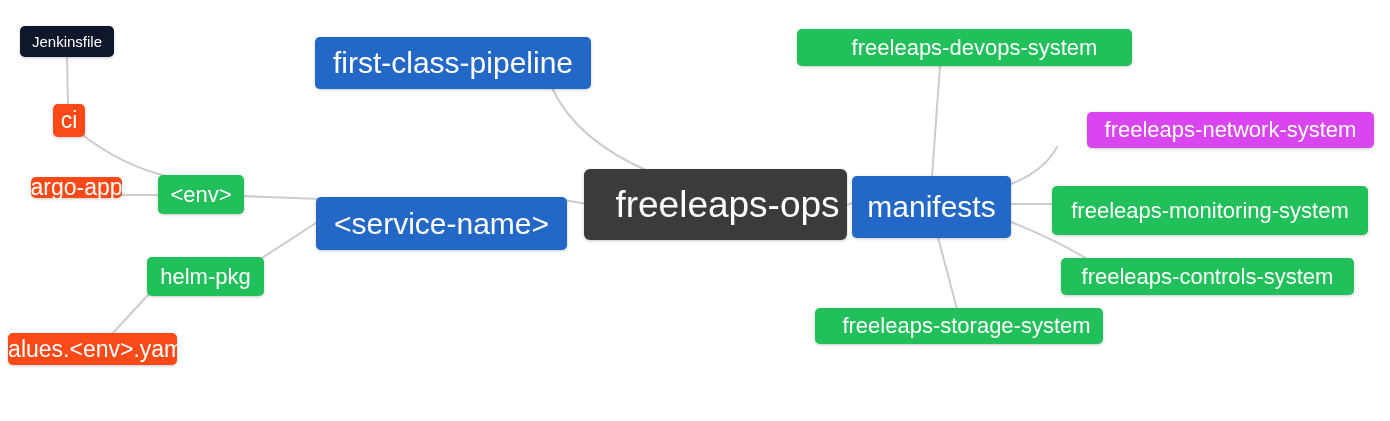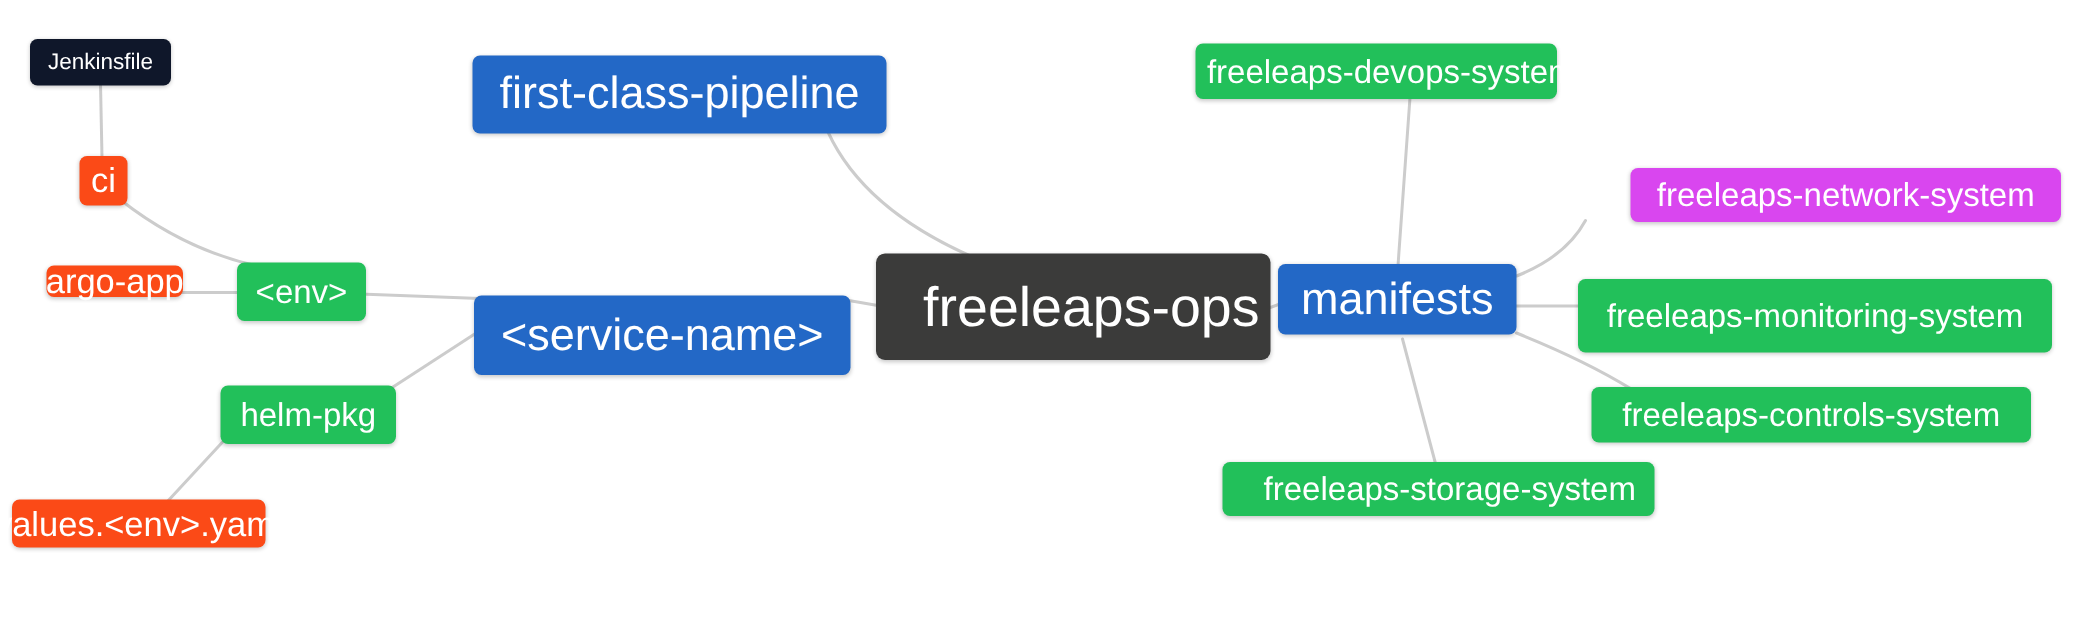--- a/index.html
+++ b/index.html
@@ -58,23 +58,23 @@
   <div class="node lvl-2" style="left: 147px; top: 257px; width: 117px; height: 39px; background: rgb(34, 192, 90);">helm-pkg</div>
 
   <div class="node lvl-3" style="left: 8px; top: 333px; width: 169px; height: 32px; background: rgb(251, 74, 23);">values.&lt;env&gt;.yaml</div>
 
   <div class="node lvl-1" style="left: 315px; top: 37px; width: 276px; height: 52px; background: rgb(35, 104, 198);">first-class-pipeline</div>
 
   <div class="node lvl-1" style="left: 316px; top: 172px; width: 251px; height: 53px; background: rgb(35, 104, 198); margin-top: 25px;">&lt;service-name&gt;</div>
 
   <div class="node lvl-root" style="left: 584px; top: 169px; width: 263px; height: 71px; background: rgb(59, 59, 58); padding-left: 24px;">freeleaps-ops</div>
 
-  <div class="node lvl-1" style="left: 852px; top: 176px; width: 159px; height: 47px; background: rgb(35, 104, 198);">manifests</div>
+  <div class="node lvl-1" style="left: 852px; top: 176px; width: 159px; height: 62px; background: rgb(35, 104, 198);">manifests</div>
 
-  <div class="node lvl-2" style="left: 797px; top: 29px; width: 241px; height: 37px; background: rgb(34, 192, 90); padding-left: 20px;">freeleaps-devops-system</div>
+  <div class="node lvl-2" style="left: 797px; top: 29px; width: 335px; height: 37px; background: rgb(34, 192, 90); padding-left: 20px;">freeleaps-devops-system</div>
 
   <div class="node lvl-2" style="left: 1055px; top: 112px; width: 287px; height: 36px; background: #d946ef; margin-left: 32px;">freeleaps-network-system</div>
 
   <div class="node lvl-2" style="left: 1052px; top: 186px; width: 316px; height: 49px; background: rgb(34, 192, 90);">freeleaps-monitoring-system</div>
 
   <div class="node lvl-2" style="left: 1061px; top: 258px; width: 293px; height: 37px; background: rgb(34, 192, 90);">freeleaps-controls-system</div>
 
   <div class="node lvl-2" style="left: 815px; top: 308px; width: 288px; height: 36px; background: rgb(34, 192, 90); padding-left: 15px;">freeleaps-storage-system</div>
 
 </div>

